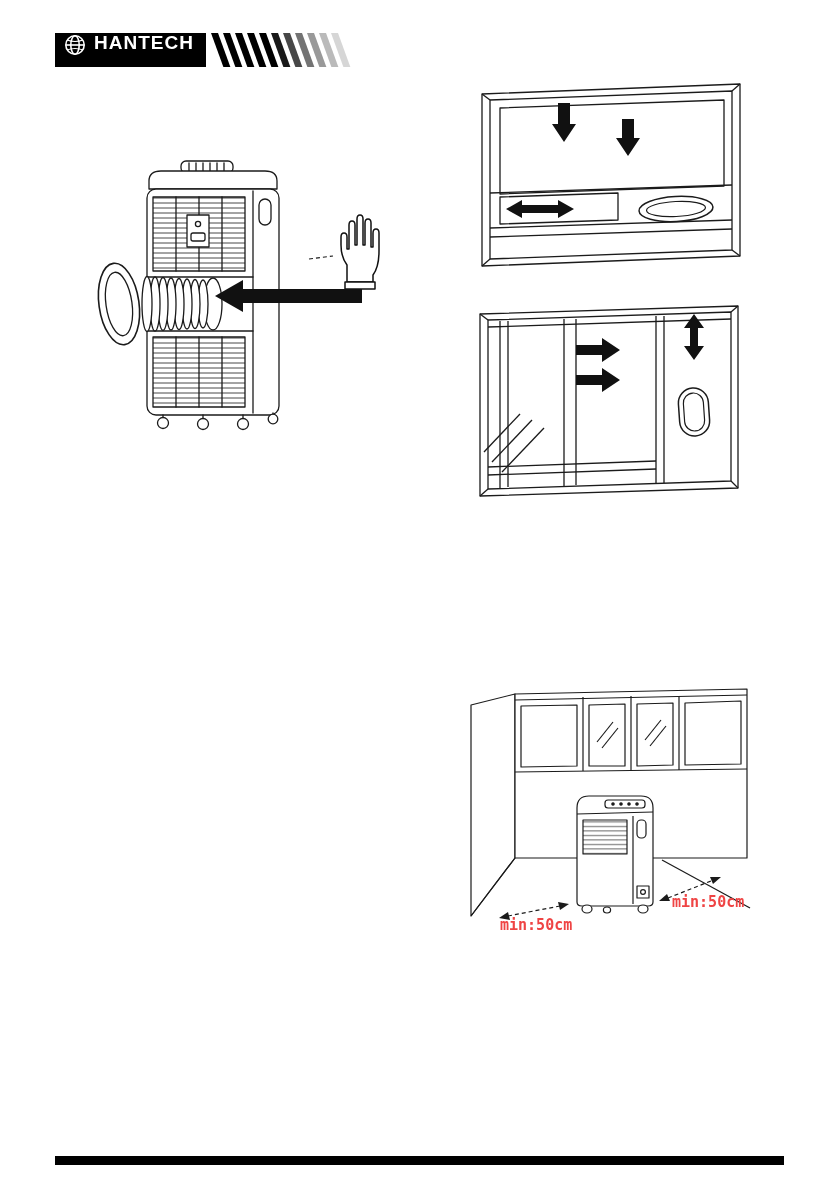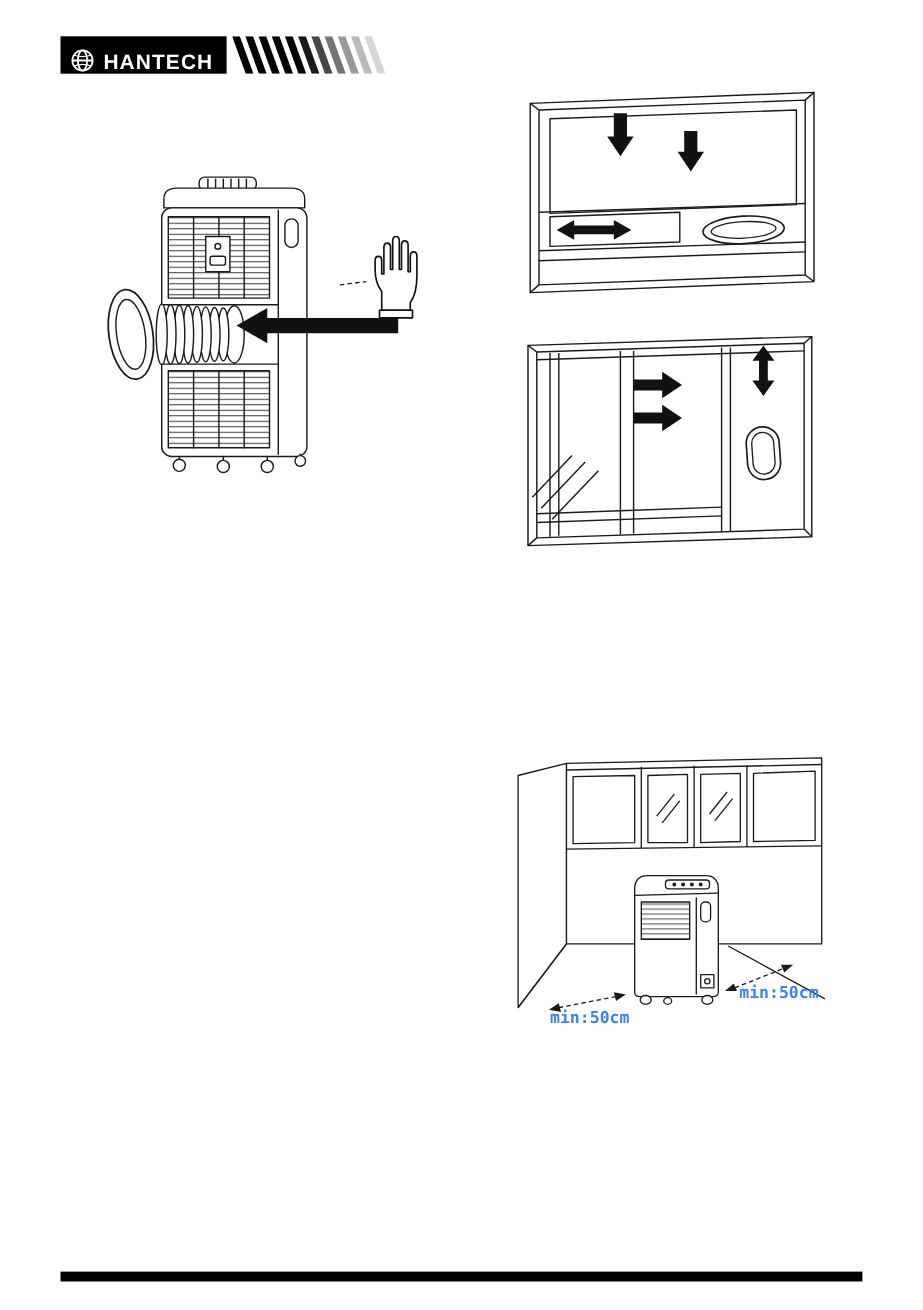--- a/index.html
+++ b/index.html
@@ -3,30 +3,30 @@
 <meta charset="utf-8">
 <style>
   * { box-sizing: border-box; }
   html, body { margin: 0; padding: 0; background: #ffffff; }
   .page {
     position: relative; width: 839px; height: 1191px;
     background: #ffffff; overflow: hidden;
     font-family: "Liberation Sans", sans-serif;
   }
   .brand { position: absolute; left: 55px; top: 33px; display: flex; align-items: center; gap: 5px; }
-  .brand-box { display: flex; align-items: flex-end; gap: 7px; background: #000; height: 34px; padding: 0 12px 0 8px; }
+  .brand-box { display: flex; align-items: flex-start; gap: 7px; background: #000; height: 34px; padding: 0 12px 0 8px; }
   .brand-text { color: #fff; font-size: 19px; font-weight: bold; letter-spacing: 1px; line-height: 1; }
   .fig { position: absolute; margin: 0; }
   .fig-unit { left: 85px; top: 155px; }
   .fig-window-v { left: 470px; top: 76px; }
   .fig-window-h { left: 470px; top: 300px; }
   .fig-room { left: 455px; top: 680px; }
   .clearance-label {
     position: absolute; font-family: "DejaVu Sans Mono", monospace;
-    font-weight: bold; font-size: 15px; color: #3b82f6; white-space: nowrap;
+    font-weight: bold; font-size: 15px; color: #ef4444; white-space: nowrap;
   }
   .clearance-left { left: 500px; top: 916px; }
   .clearance-right { left: 672px; top: 893px; }
   .footer-bar { position: absolute; left: 55px; top: 1156px; width: 729px; height: 9px; background: #000; }
 </style>
 </head>
 <body>
 
 <div class="page">
 

